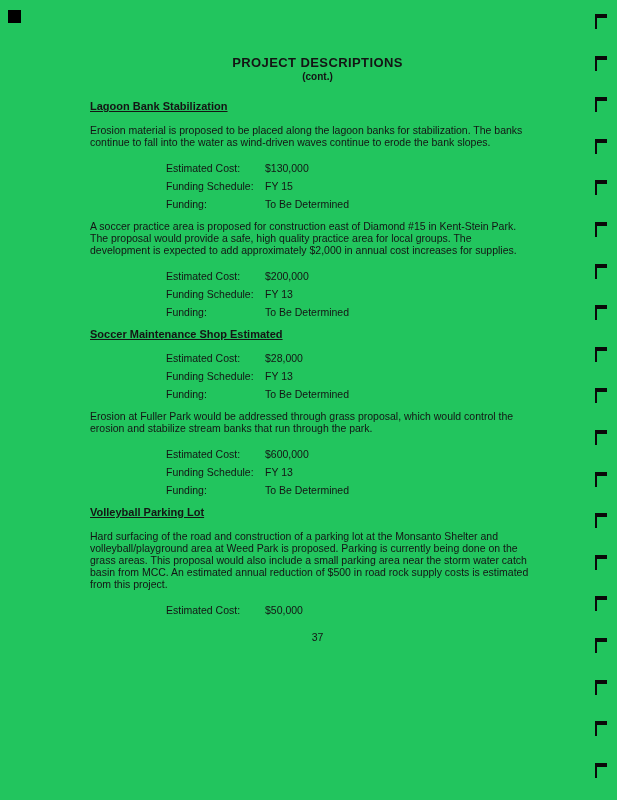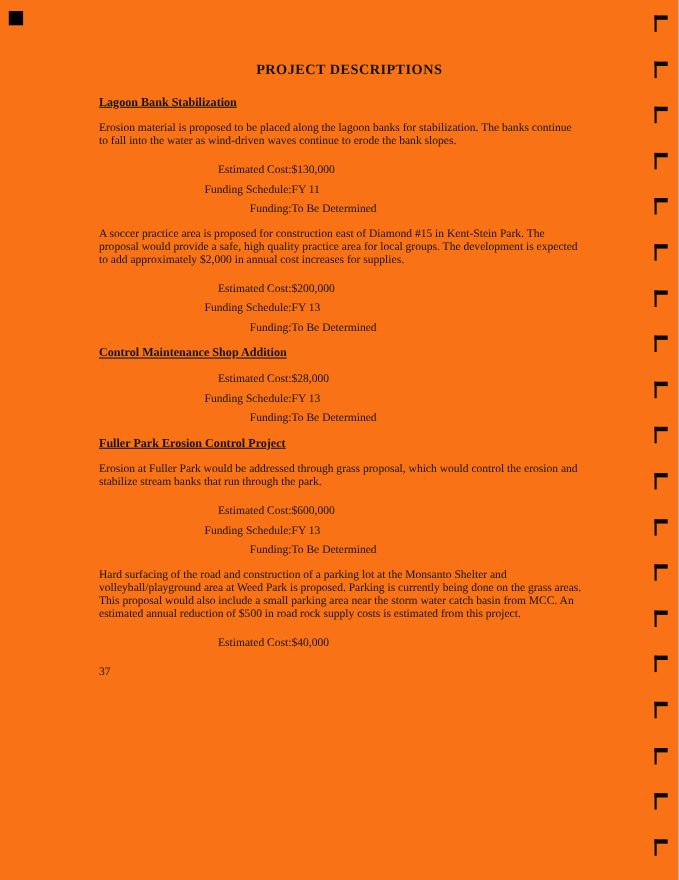--- a/index.html
+++ b/index.html
@@ -1,21 +1,21 @@
 <!DOCTYPE html>
 <html><head>
 <meta charset="utf-8">
 <style>
   html,body{margin:0;padding:0;background:#e8e8e8;}
   .page{
     position:relative;
     width:617px;height:800px;
-    background:#f97316;
+    background:#22c55e;
     overflow:hidden;
-    font-family:Liberation Serif, serif;
+    font-family:Liberation Sans, sans-serif;
     color:#141414;
     box-sizing:border-box;
   }
   .content{
     position:absolute;
     left:90px;top:56px;
     width:455px;
   }
   .title-block{text-align:center;margin:0 0 17px 0;}
   .doc-title{
@@ -34,26 +34,25 @@
   .section-body{
     font-size:10.5px;line-height:12px;
     margin:0 16px 14px 0;
     text-align:left;
   }
   .detail-row{
     margin-top:6px;
     padding-left:76px;
     font-size:10.5px;line-height:12px;
     display:flex;
-    text-align:right;
   }
   .detail-label{display:inline-block;width:99px;flex:0 0 99px;}
   .detail-value{display:inline-block;}
   .page-number{
-    text-align:left;
+    text-align:center;
     font-size:10.5px;line-height:12px;
     margin-top:15px;
   }
   
   .corner-square{
     position:absolute;left:8px;top:10px;
     width:13px;height:13px;background:#000;
   }
   .binding-mark{
     position:absolute;left:595px;
@@ -87,35 +86,36 @@
       <div class="binding-mark" style="top: 596.4px;"></div>
       <div class="binding-mark" style="top: 638px;"></div>
       <div class="binding-mark" style="top: 679.6px;"></div>
       <div class="binding-mark" style="top: 721.2px;"></div>
       <div class="binding-mark" style="top: 762.8px;"></div>
     </div>
 
   <div class="content">
     <div class="title-block">
       <div class="doc-title">PROJECT DESCRIPTIONS</div>
+      <div class="doc-subtitle">(cont.)</div>
     </div>
 
     <div id="sections-container">
   <section class="project-section">
     <h2 class="section-heading">Lagoon Bank Stabilization</h2>
     <p class="section-body">Erosion material is proposed to be placed along the lagoon banks for stabilization. The banks continue to fall into the water as wind-driven waves continue to erode the bank slopes.</p>
     <div class="detail-rows">
   <div class="detail-row">
     <span class="detail-label">Estimated Cost:</span>
     <span class="detail-value">$130,000</span>
   </div>
 
   <div class="detail-row">
     <span class="detail-label">Funding Schedule:</span>
-    <span class="detail-value">FY 11</span>
+    <span class="detail-value">FY 15</span>
   </div>
 
   <div class="detail-row">
     <span class="detail-label">Funding:</span>
     <span class="detail-value">To Be Determined</span>
   </div>
 </div>
   </section>
 
   <section class="project-section">
@@ -132,66 +132,66 @@
   </div>
 
   <div class="detail-row">
     <span class="detail-label">Funding:</span>
     <span class="detail-value">To Be Determined</span>
   </div>
 </div>
   </section>
 
   <section class="project-section">
-    <h2 class="section-heading">Control Maintenance Shop Addition</h2>
+    <h2 class="section-heading">Soccer Maintenance Shop Estimated</h2>
     <div class="detail-rows">
   <div class="detail-row">
     <span class="detail-label">Estimated Cost:</span>
     <span class="detail-value">$28,000</span>
   </div>
 
   <div class="detail-row">
     <span class="detail-label">Funding Schedule:</span>
     <span class="detail-value">FY 13</span>
   </div>
 
   <div class="detail-row">
     <span class="detail-label">Funding:</span>
     <span class="detail-value">To Be Determined</span>
   </div>
 </div>
   </section>
 
   <section class="project-section">
-    <h2 class="section-heading">Fuller Park Erosion Control Project</h2>
     <p class="section-body">Erosion at Fuller Park would be addressed through grass proposal, which would control the erosion and stabilize stream banks that run through the park.</p>
     <div class="detail-rows">
   <div class="detail-row">
     <span class="detail-label">Estimated Cost:</span>
     <span class="detail-value">$600,000</span>
   </div>
 
   <div class="detail-row">
     <span class="detail-label">Funding Schedule:</span>
     <span class="detail-value">FY 13</span>
   </div>
 
   <div class="detail-row">
     <span class="detail-label">Funding:</span>
     <span class="detail-value">To Be Determined</span>
   </div>
 </div>
   </section>
 
   <section class="project-section">
+    <h2 class="section-heading">Volleyball Parking Lot</h2>
     <p class="section-body">Hard surfacing of the road and construction of a parking lot at the Monsanto Shelter and volleyball/playground area at Weed Park is proposed. Parking is currently being done on the grass areas. This proposal would also include a small parking area near the storm water catch basin from MCC. An estimated annual reduction of $500 in road rock supply costs is estimated from this project.</p>
     <div class="detail-rows">
   <div class="detail-row">
     <span class="detail-label">Estimated Cost:</span>
-    <span class="detail-value">$40,000</span>
+    <span class="detail-value">$50,000</span>
   </div>
 </div>
   </section>
 </div>
 
     <div class="page-number">37</div>
   </div>
 </div>
 
 </body></html>

